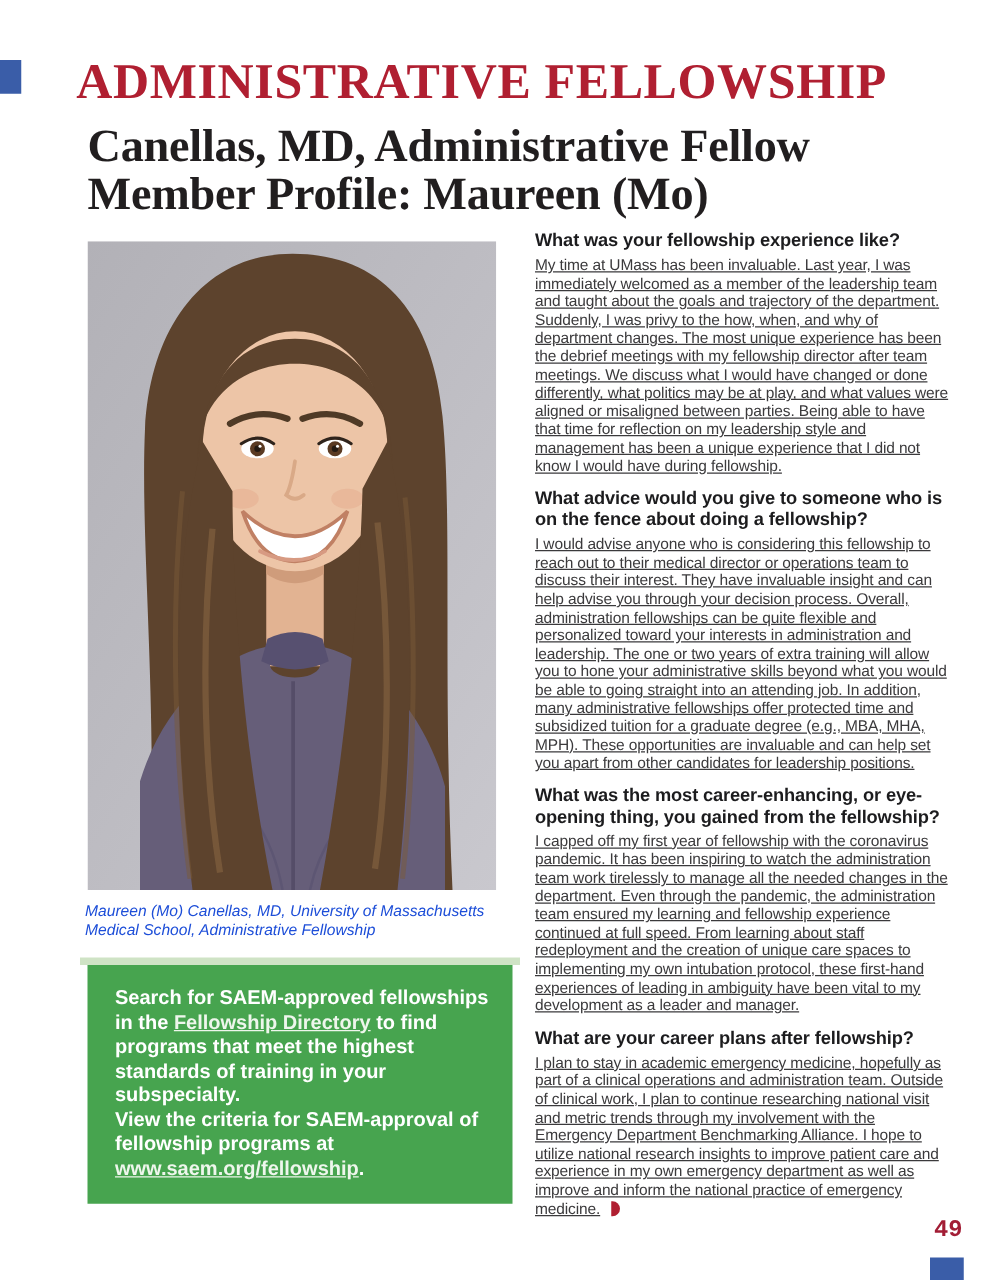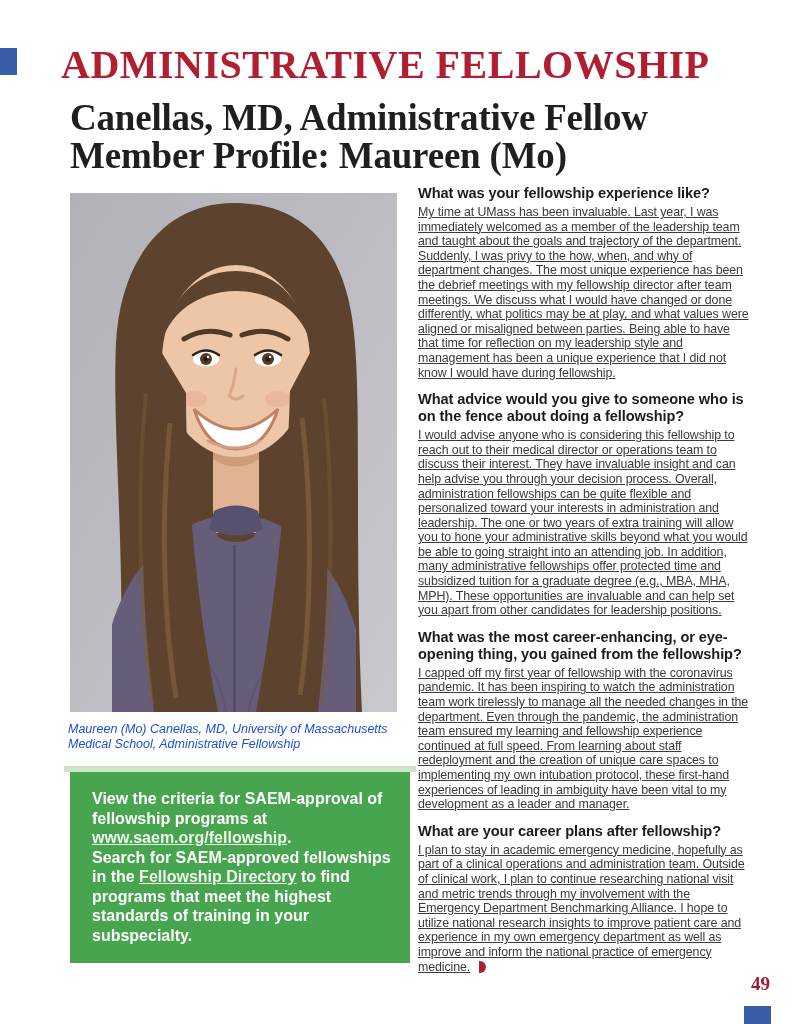--- a/index.html
+++ b/index.html
@@ -26,36 +26,36 @@
   }
   .green-strip { position:absolute; left:64px; top:766px; width:352px; height:6px; background:#cfe3c5; }
   .green-box {
     position:absolute; left:70px; top:772px; width:340px; height:191px;
     background:#47a44f; box-sizing:border-box; padding:17px 18px 0 22px;
     color:#ffffff; font-weight:700; font-size:16px; line-height:19.5px;
   }
   .green-box p { margin:0; }
   .green-box a { color:#eef6ec; text-decoration:underline; cursor:pointer; }
   .qa-col {
-    position:absolute; left:418px; top:185px; width:334px;
+    position:absolute; left:428px; top:185px; width:334px;
     color:#3b3a3c; font-size:12.4px; line-height:14.6px; letter-spacing:-0.1px;
   }
   .qa-col h2 {
     margin:11px 0 3px 0; font-size:14.6px; line-height:17px;
     color:#1c1c1e; font-weight:700; letter-spacing:-0.1px;
   }
   .qa-section:first-child h2 { margin-top:0; }
   .qa-col p { margin:0;text-decoration:underline; }
   .end-marker {
     display:inline-block; width:7px; height:12px; margin-left:9px;
     background:#b01f31; border-radius:0 7px 7px 0; vertical-align:-2px;
   }
   .page-number {
     position:absolute; right:22px; top:973px;
-    font-family:Liberation Serif, serif; font-weight:700;
+    font-family:Liberation Mono, monospace; font-weight:700;
     font-size:19px; color:#a21d35;
   }
   .corner-sq-bottom { position:absolute; left:744px; top:1006px; width:27px; height:18px; background:#3a5da8; }
 </style>
 </head>
 <body>
 
 <div class="page">
 
   <div class="corner-sq-top"></div>
@@ -120,22 +120,22 @@
       <path d="M76 200 C 66 300 70 420 82 510" stroke="#7a5a38" stroke-width="4" fill="none" opacity="0.5"></path>
       <path d="M254 205 C 264 300 262 420 252 510" stroke="#7a5a38" stroke-width="4" fill="none" opacity="0.5"></path>
     </svg>
   </div>
 
   <div class="caption">Maureen (Mo) Canellas, MD, University of Massachusetts Medical School, Administrative Fellowship</div>
 
   <div class="green-strip"></div>
 
   <div class="green-box">
+    <p><span>Search for SAEM-approved fellowships in the </span><a>Fellowship Directory</a><span> to find programs that meet the highest standards of training in your subspecialty.</span></p>
     <p><span>View the criteria for SAEM-approval of fellowship programs at </span><a>www.saem.org/fellowship</a><span>.</span></p>
-    <p><span>Search for SAEM-approved fellowships in the </span><a>Fellowship Directory</a><span> to find programs that meet the highest standards of training in your subspecialty.</span></p>
   </div>
 
   <div class="qa-col">
     <div class="qa-section">
       <h2>What was your fellowship experience like?</h2>
       <p>My time at UMass has been invaluable. Last year, I was immediately welcomed as a member of the leadership team and taught about the goals and trajectory of the department. Suddenly, I was privy to the how, when, and why of department changes. The most unique experience has been the debrief meetings with my fellowship director after team meetings. We discuss what I would have changed or done differently, what politics may be at play, and what values were aligned or misaligned between parties. Being able to have that time for reflection on my leadership style and management has been a unique experience that I did not know I would have during fellowship.</p>
     </div>
     <div class="qa-section">
       <h2>What advice would you give to someone who is on the fence about doing a fellowship?</h2>
       <p>I would advise anyone who is considering this fellowship to reach out to their medical director or operations team to discuss their interest. They have invaluable insight and can help advise you through your decision process. Overall, administration fellowships can be quite flexible and personalized toward your interests in administration and leadership. The one or two years of extra training will allow you to hone your administrative skills beyond what you would be able to going straight into an attending job. In addition, many administrative fellowships offer protected time and subsidized tuition for a graduate degree (e.g., MBA, MHA, MPH). These opportunities are invaluable and can help set you apart from other candidates for leadership positions.</p>

